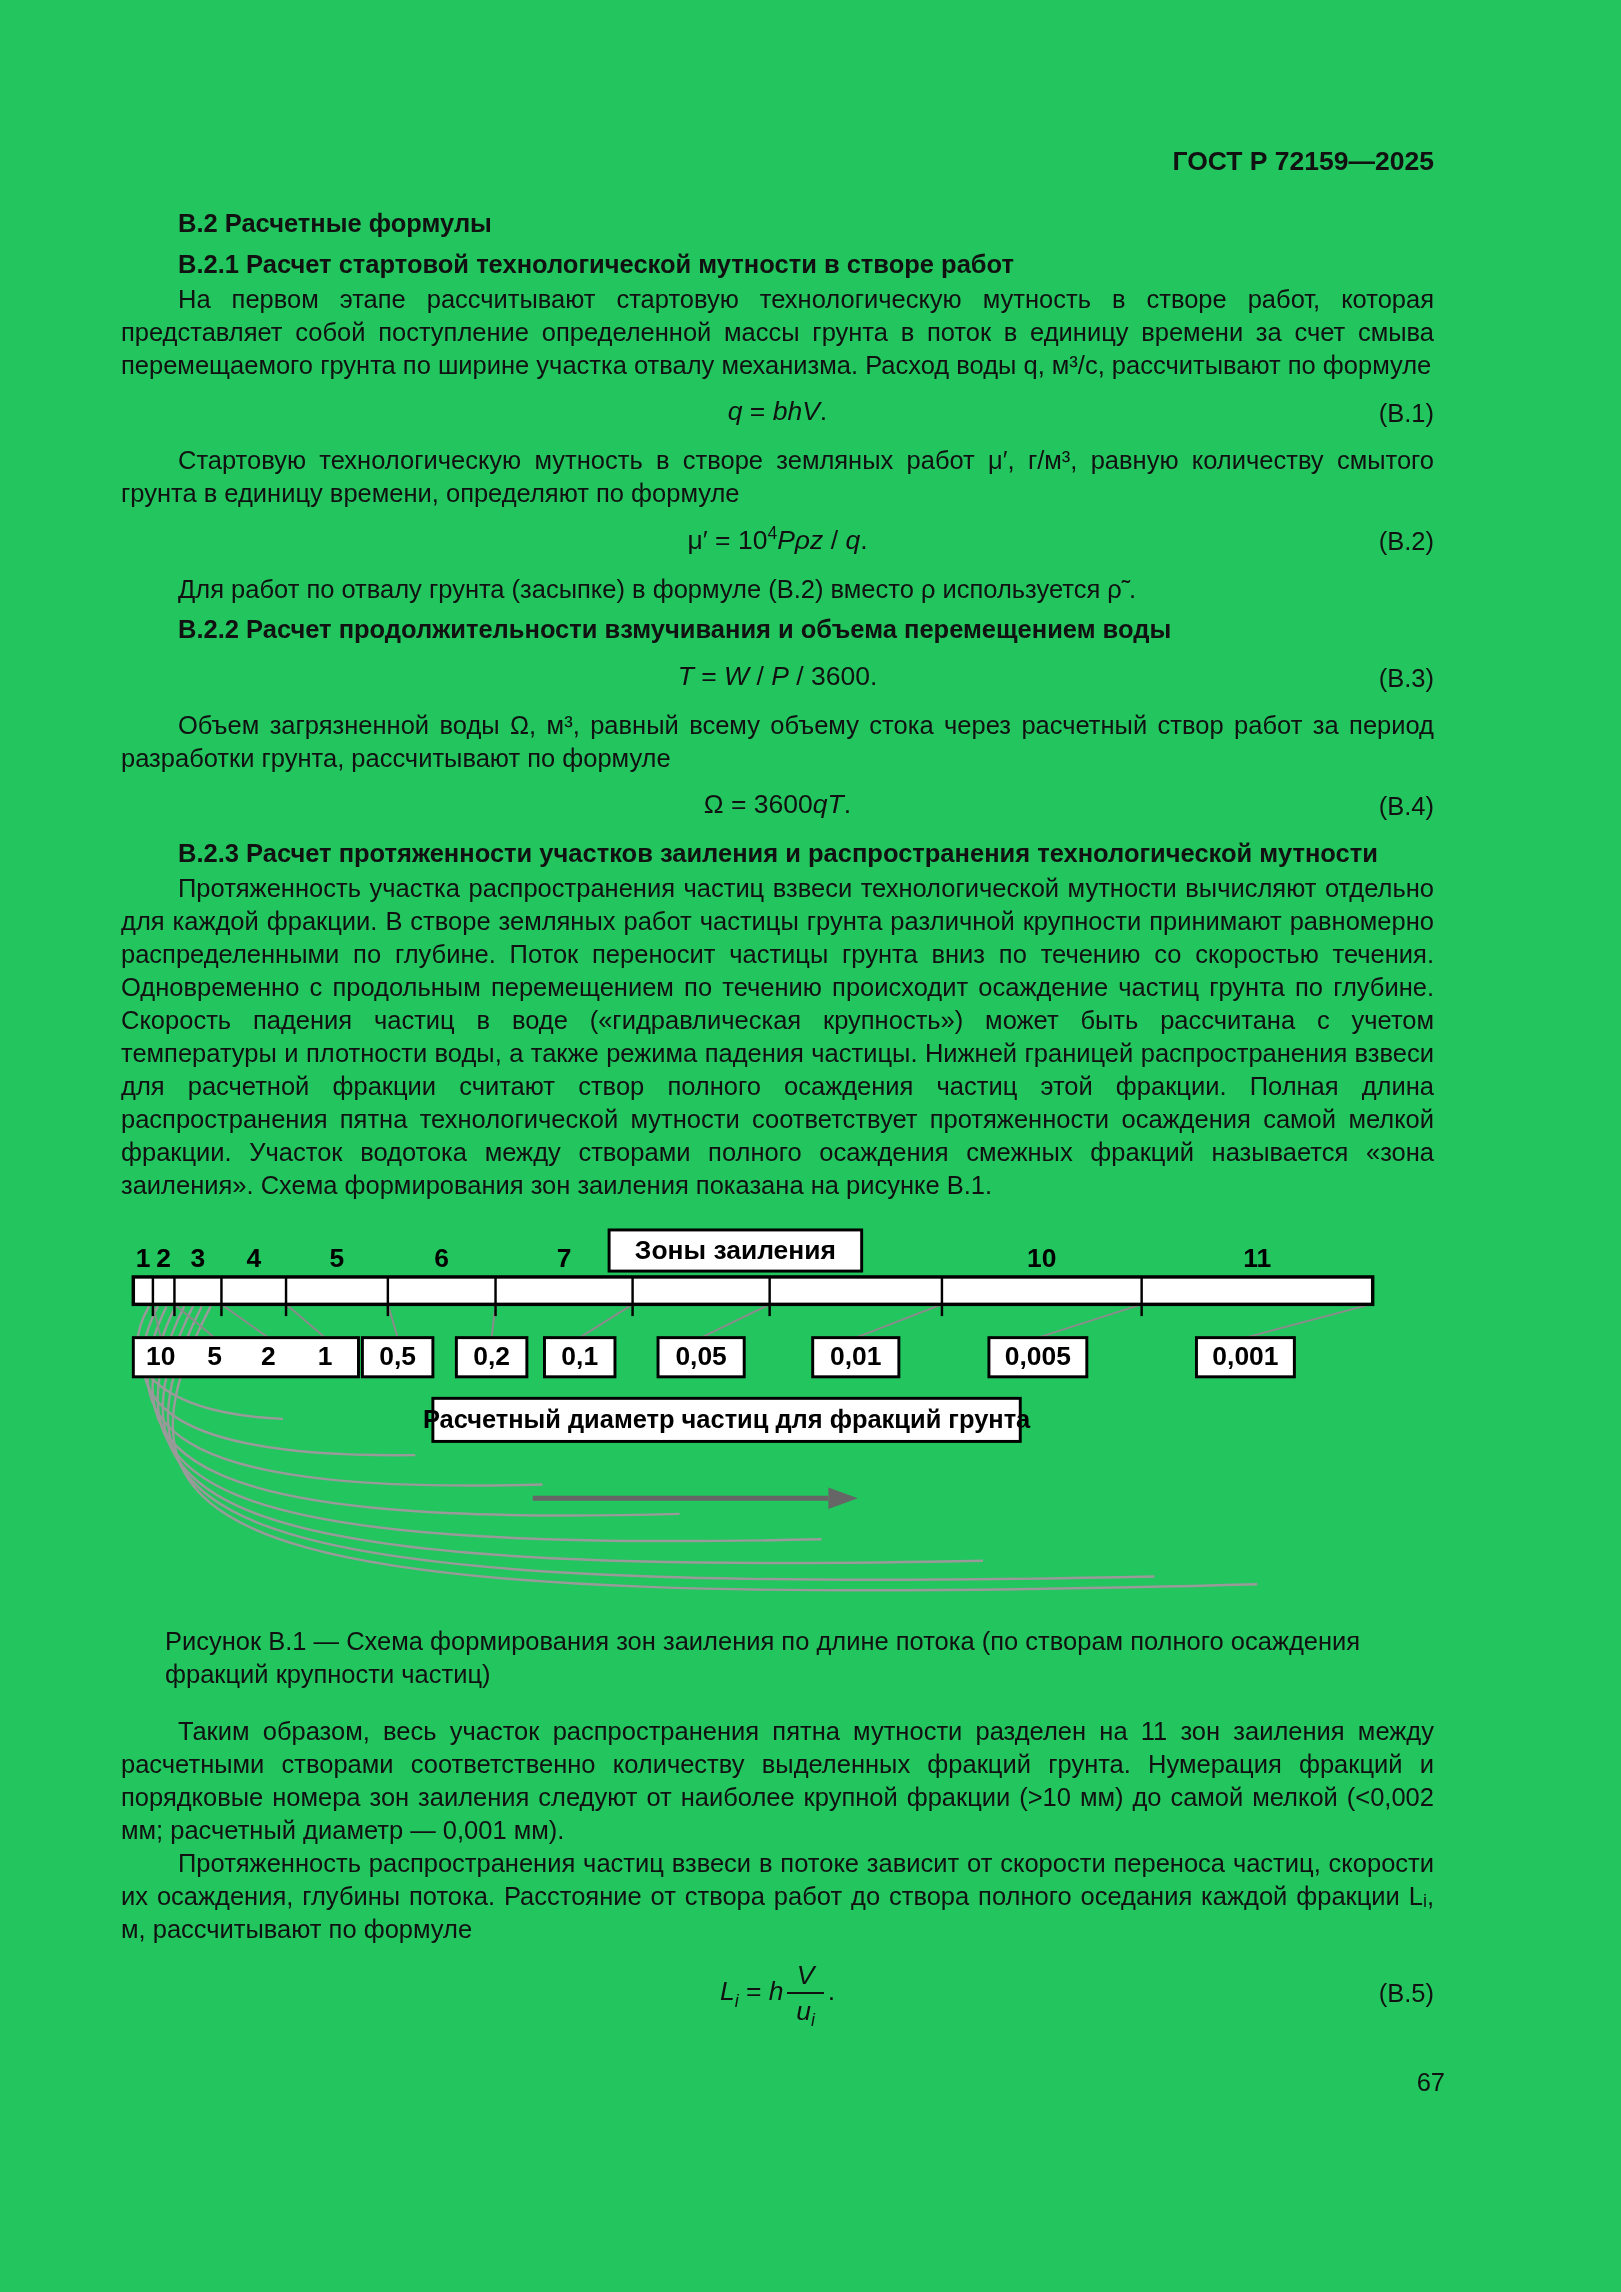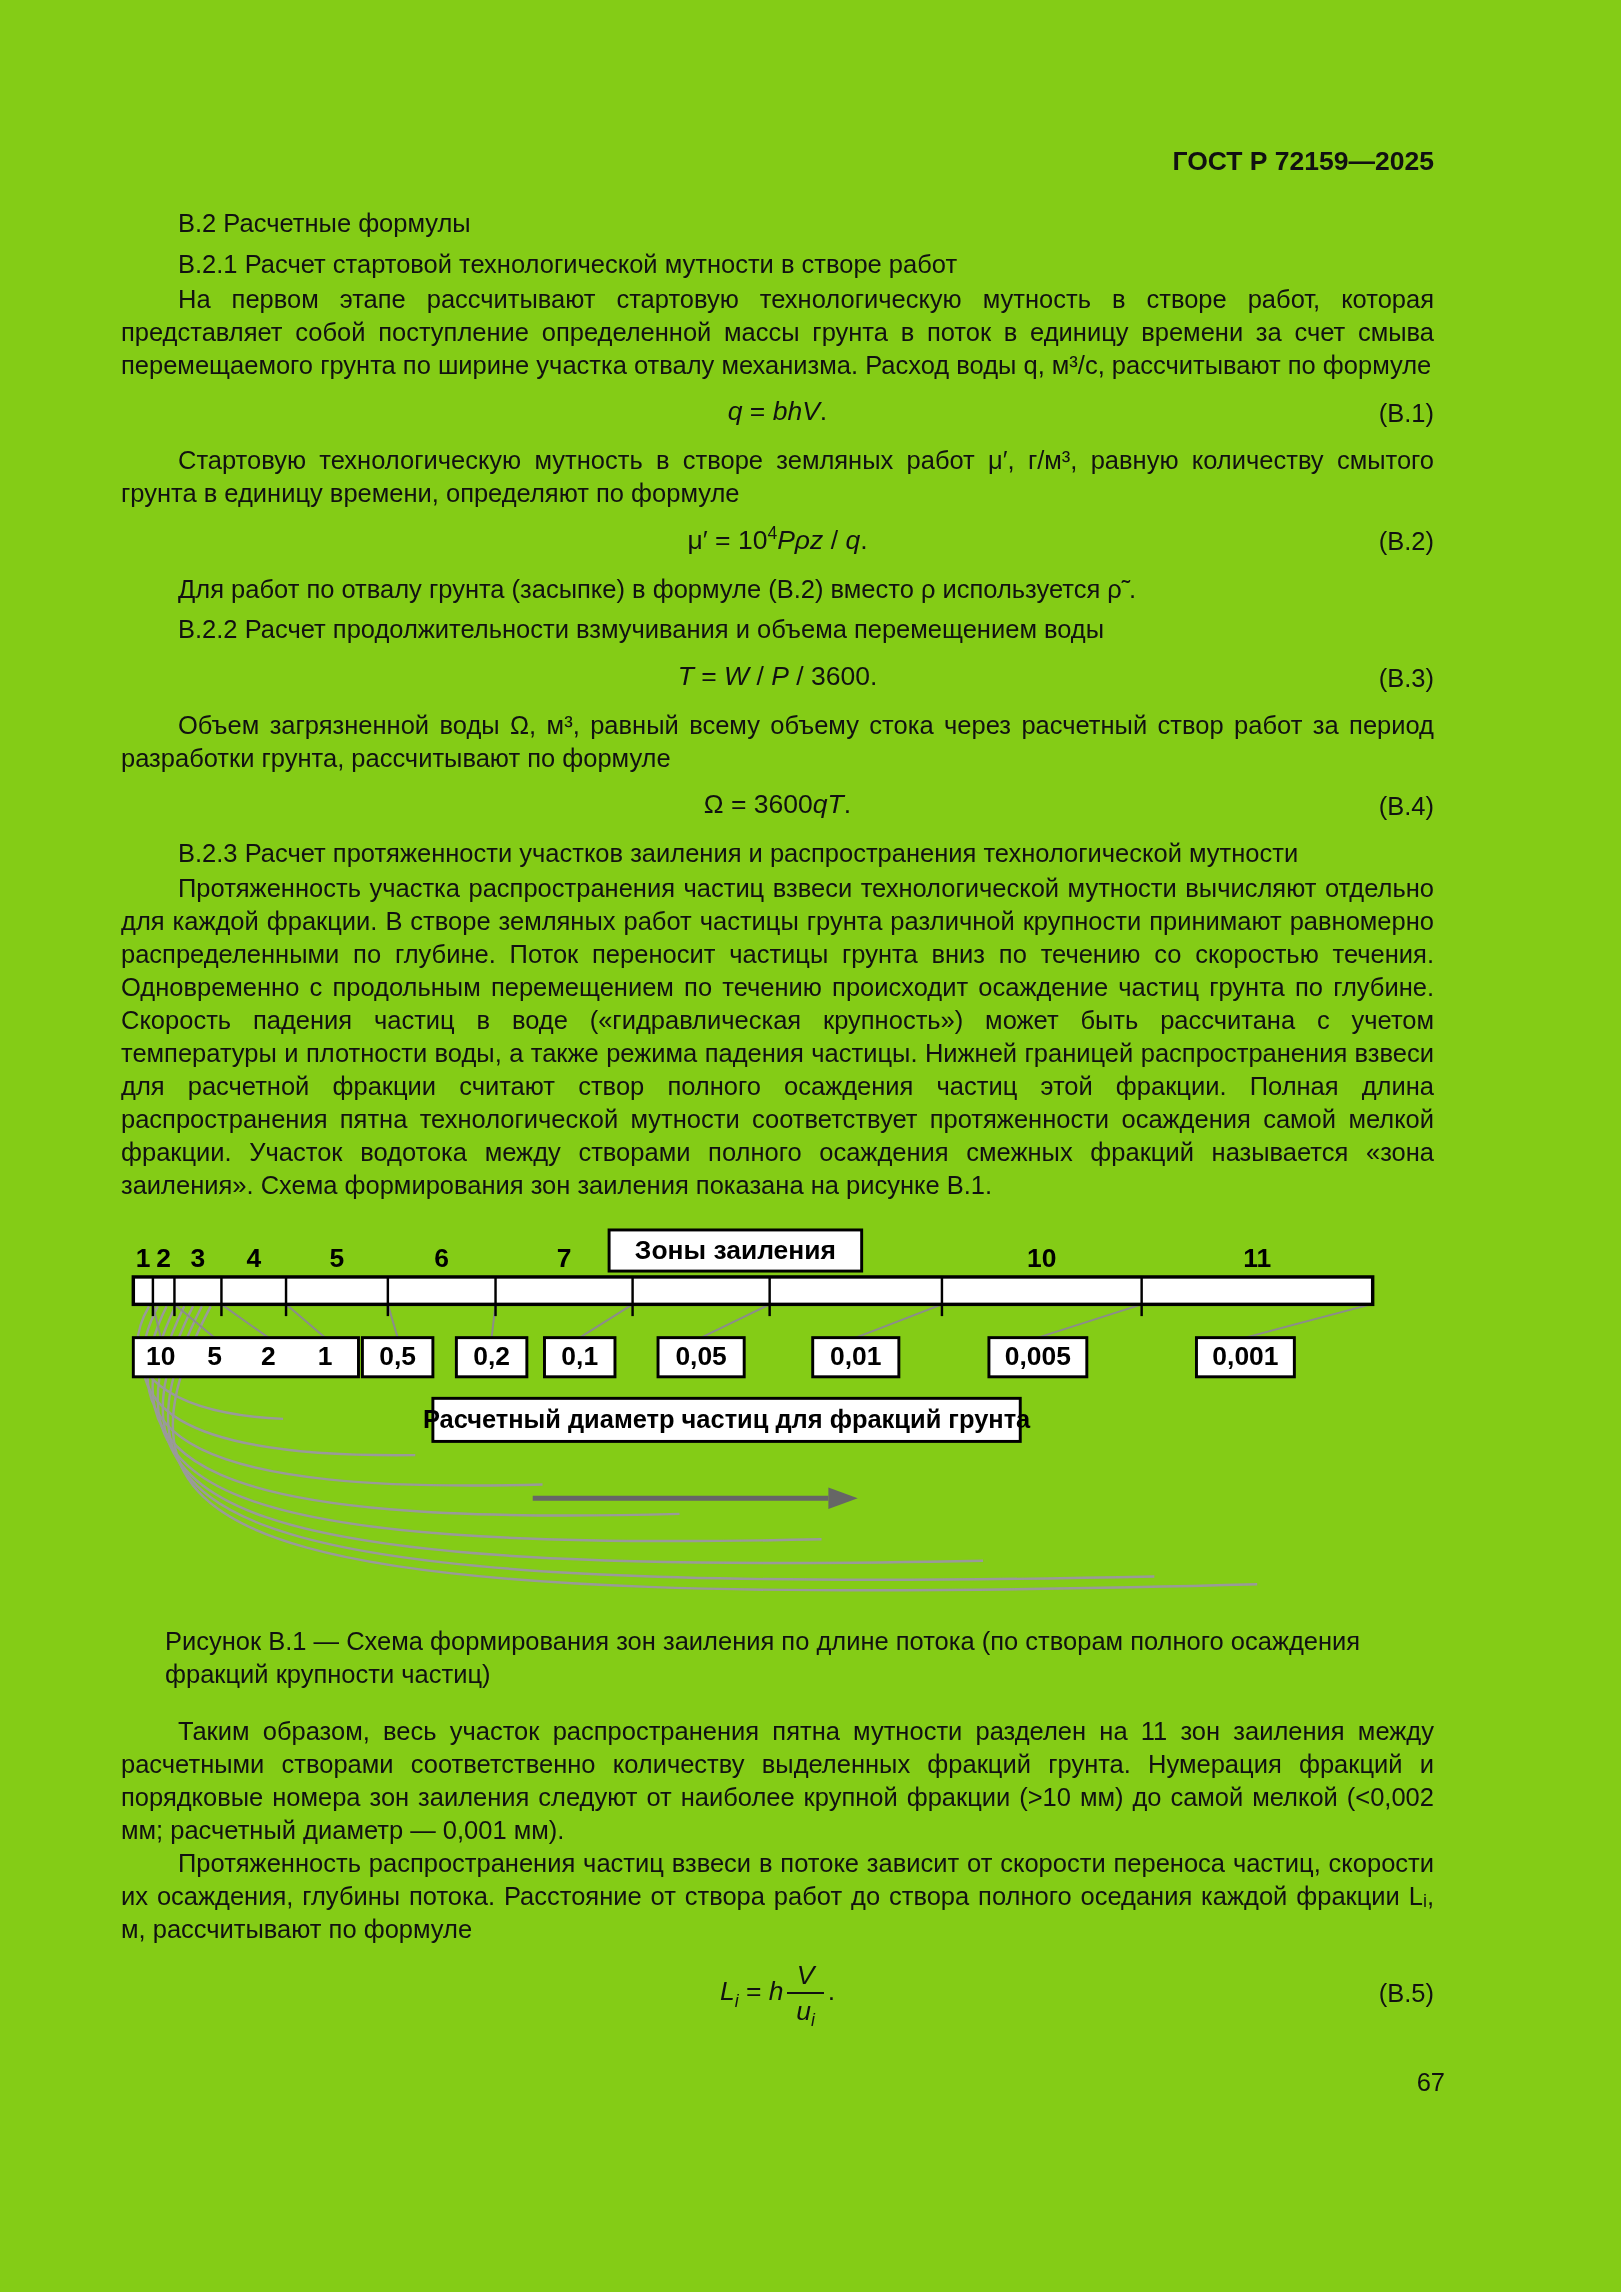--- a/index.html
+++ b/index.html
@@ -1,23 +1,23 @@
 <!DOCTYPE html>
 <html><head>
 <meta charset="utf-8">
 <style>
   html,body { margin:0; padding:0; background:#ffffff; }
   .page {
-    position:relative; width:1621px; height:2293px; background:#84cc16;
+    position:relative; width:1621px; height:2293px; background:#22c55e;
     font-family:"Liberation Sans", sans-serif; font-size:25.5px; line-height:33px;
     color:#111; overflow:hidden;
   }
   .content { position:absolute; left:121px; top:145px; width:1313px; }
   .doc-header { text-align:right; font-weight:bold; font-size:26.5px; margin-bottom:29px; }
-  .heading { font-weight:normal; padding-left:57px; margin:7.8px 0 2px 0; }
+  .heading { font-weight:bold; padding-left:57px; margin:7.8px 0 2px 0; }
   p.body { margin:0; text-indent:57px; text-align:justify; }
   .formula-row { position:relative; margin:13.7px 0; text-align:center; min-height:35px; }
   .formula { display:inline-block; font-size:26.5px; }
   .var { font-style:italic; }
   .formula sup { font-size:17.6px; vertical-align:super; line-height:0; }
   .formula sub { font-size:17.6px; vertical-align:sub; line-height:0; font-style:italic; }
   .formula-num { position:absolute; right:0; top:50%; transform:translateY(-50%); }
   .frac { display:inline-block; vertical-align:middle; text-align:center; line-height:1.15; margin:0 3.9px; }
   .frac .fr-num { display:block; border-bottom:2px solid #111; padding:0 8.8px 2px 8.8px; }
   .frac .fr-den { display:block; padding:2px 8.8px 0 8.8px; }

